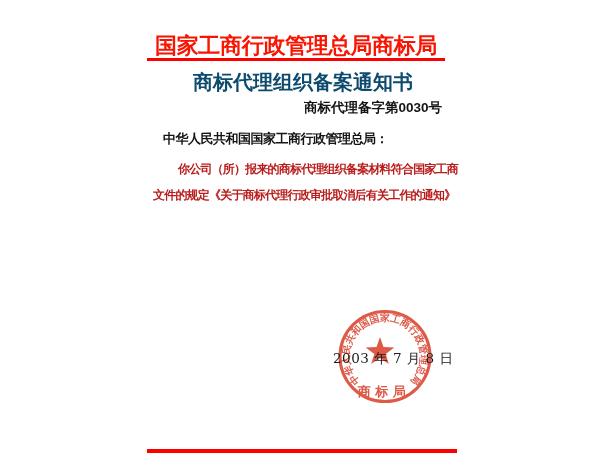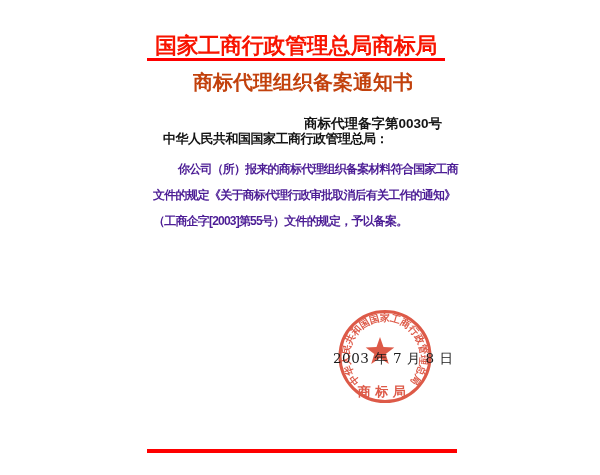--- a/index.html
+++ b/index.html
@@ -35,52 +35,51 @@
     background: #fe0000;
   }
   .notice-title {
     position: absolute;
     top: 69px;
     left: 303px;
     transform: translateX(-50%);
     white-space: nowrap;
     font-size: 20px;
     font-weight: 700;
-    color: #c2410c;
+    color: #0c4a6e;
   }
   .doc-number {
     position: absolute;
     top: 99px;
     left: 304px;
     white-space: nowrap;
     font-size: 13.5px;
     font-weight: 700;
     color: #141414;
-    margin-top: 16px;
   }
   .addressee {
     position: absolute;
     top: 130px;
     left: 163px;
     white-space: nowrap;
     font-size: 13px;
     font-weight: 700;
     letter-spacing: -0.5px;
     color: #141414;
   }
   .body-text {
     position: absolute;
     top: 156px;
     left: 153px;
     width: 320px;
     font-size: 12px;
     font-weight: 700;
     letter-spacing: -0.8px;
     line-height: 26px;
-    color: #4c1d95;
+    color: #b91c1c;
   }
   .body-line {
     white-space: nowrap;
   }
   .body-line.indent {
     text-indent: 25px;
   }
   .seal {
     position: absolute;
     left: 338px;
@@ -122,21 +121,20 @@
 
   <div class="notice-title">商标代理组织备案通知书</div>
 
   <div class="doc-number">商标代理备字第0030号</div>
 
   <div class="addressee">中华人民共和国国家工商行政管理总局：</div>
 
   <div class="body-text">
     <div class="body-line indent">你公司（所）报来的商标代理组织备案材料符合国家工商</div>
     <div class="body-line">文件的规定《关于商标代理行政审批取消后有关工作的通知》</div>
-    <div class="body-line">（工商企字[2003]第55号）文件的规定，予以备案。</div>
   </div>
 
   <svg class="seal" viewBox="0 0 94 97">
     <circle cx="47" cy="48.5" r="45" fill="none" stroke="#db4e3b" stroke-width="3"></circle>
     <path id="sealArc" d="M 21.9 73.6 A 35.5 35.5 0 1 1 72.1 73.6" fill="none"></path>
     <text font-size="9.8" font-weight="700" fill="#db4e3b" font-family="Liberation Sans, sans-serif">
       <textPath href="#sealArc" textLength="167" lengthAdjust="spacingAndGlyphs">中华人民共和国国家工商行政管理总局</textPath>
     </text>
     <polygon transform="translate(42,44)" points="0,-15 3.5,-4.9 14.3,-4.6 5.7,1.9 8.8,12.1 0,6 -8.8,12.1 -5.7,1.9 -14.3,-4.6 -3.5,-4.9" fill="#db4e3b"></polygon>
     <text x="46" y="87.5" text-anchor="middle" font-size="13" font-weight="700" letter-spacing="4.5" fill="#db4e3b" font-family="Liberation Sans, sans-serif">商标局</text>

